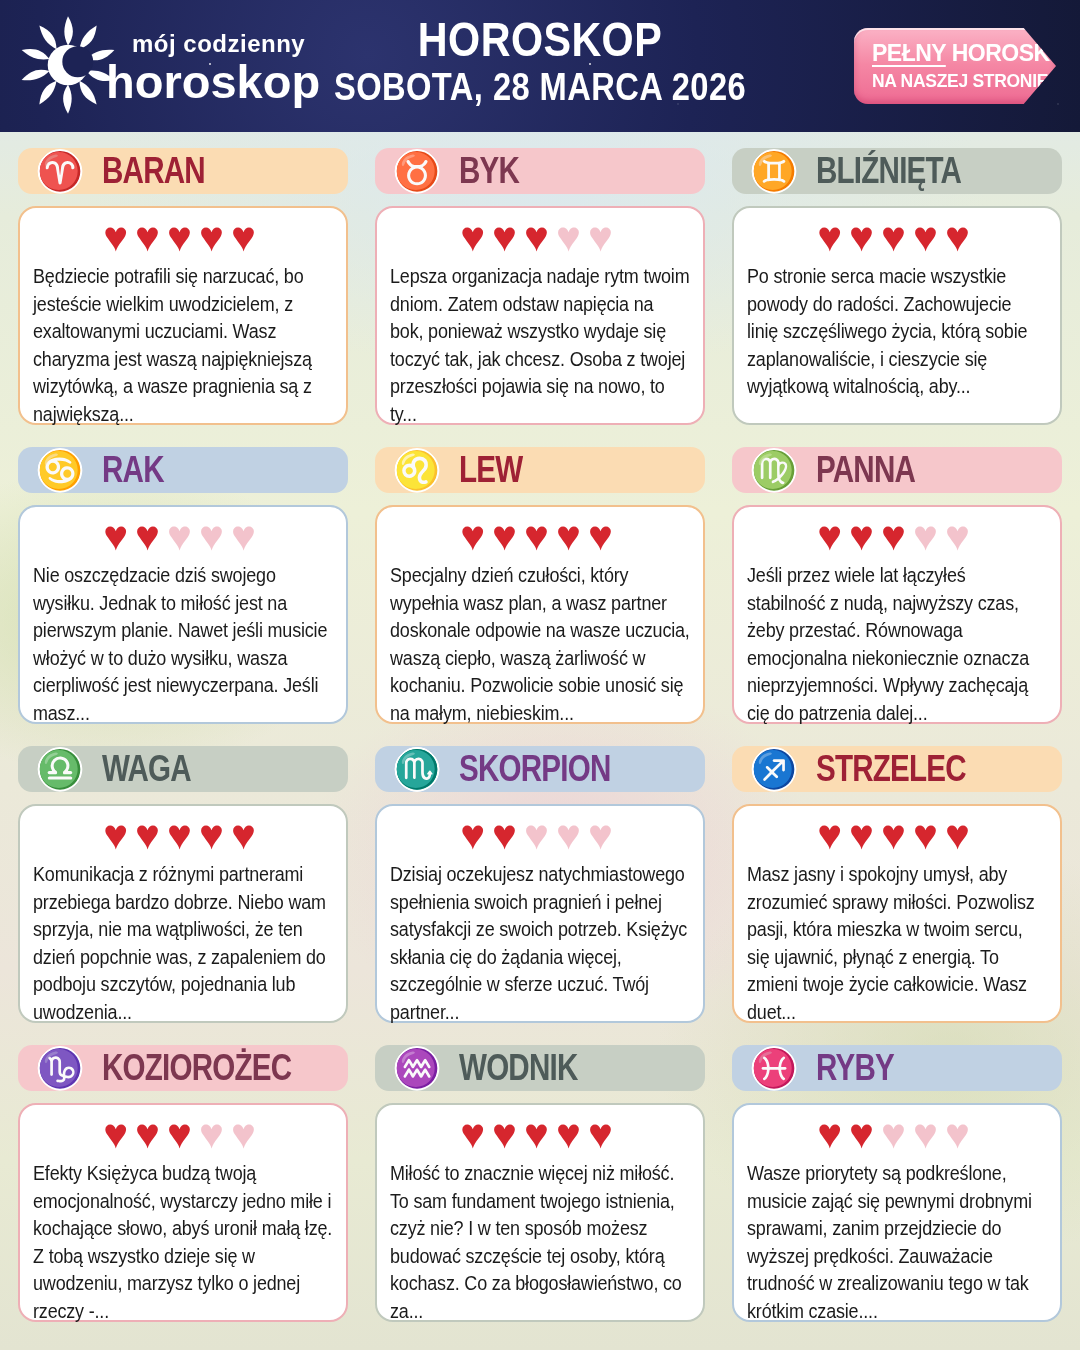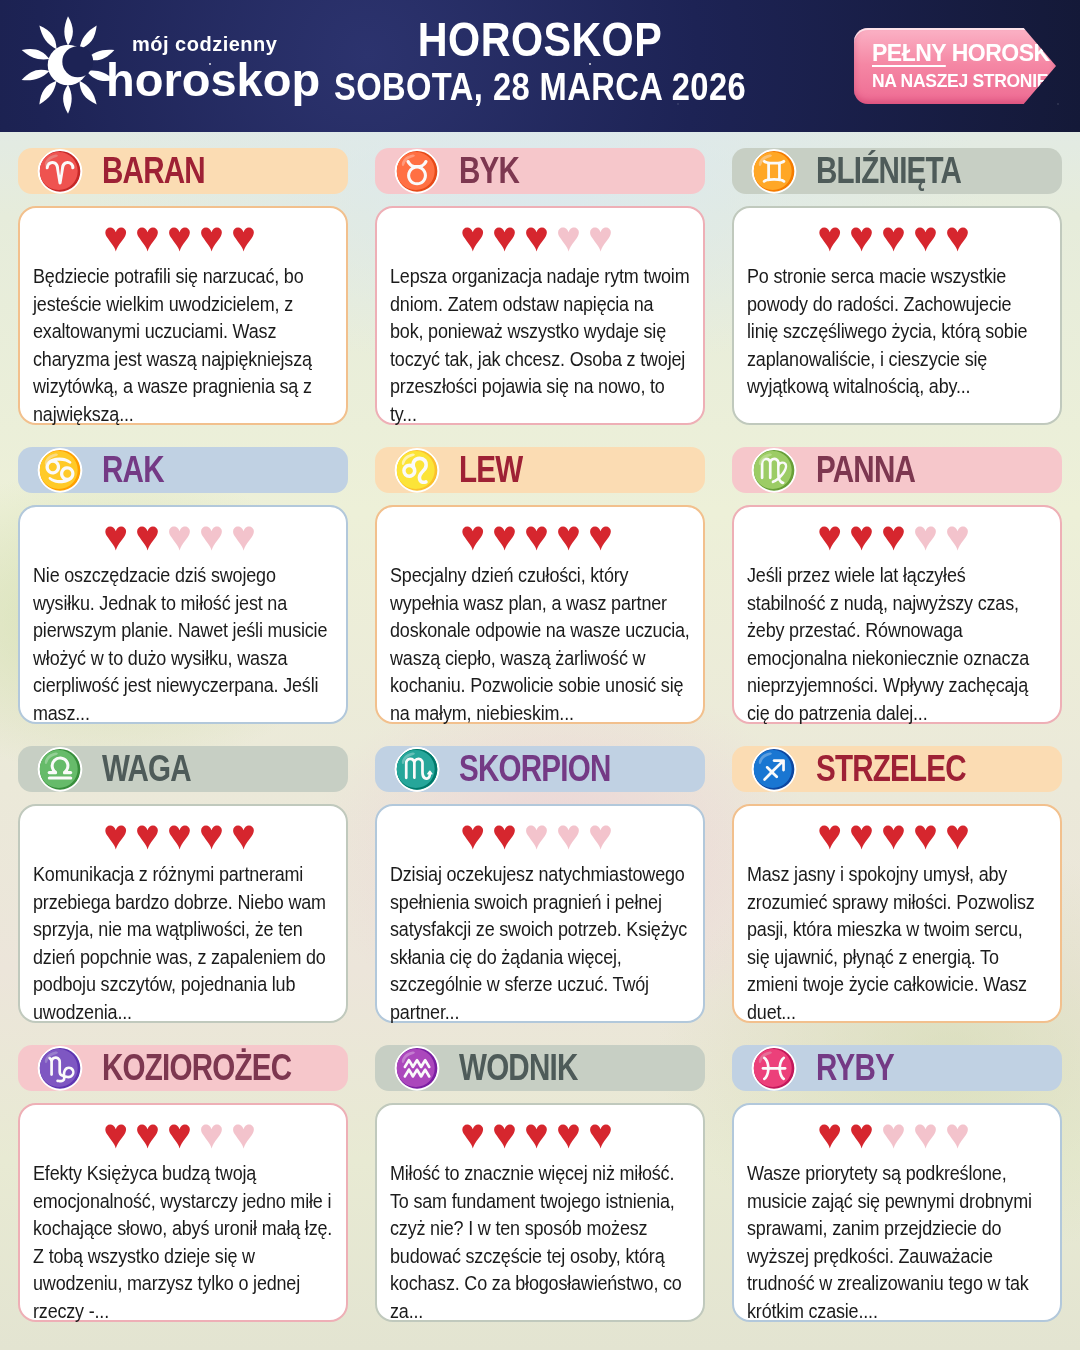--- a/index.html
+++ b/index.html
@@ -21,21 +21,21 @@
       radial-gradient(circle 1.4px at 210px 64px, rgba(255,255,255,.7) 50%, transparent 55%),
       radial-gradient(circle 1px at 330px 22px, rgba(255,255,255,.85) 50%, transparent 55%),
       radial-gradient(circle 1.3px at 298px 104px, rgba(255,255,255,.75) 50%, transparent 55%),
       radial-gradient(circle at 34% 42%, #2c336e 0%, #1d2355 46%, #141938 100%);
     background-size:380px 132px,380px 132px,380px 132px,380px 132px,380px 132px,100% 100%;
     background-repeat:repeat,repeat,repeat,repeat,repeat,no-repeat;
   }
   .logo{position:absolute;left:16px;top:6px;display:flex;align-items:center;color:#fff;}
   .sun{width:104px;height:118px;}
   .logo-text{margin-left:-14px;margin-top:6px;line-height:1;}
-  .logo-top{font-size:20px;font-weight:bold;letter-spacing:.5px;margin-left:26px;}
+  .logo-top{font-size:24px;font-weight:bold;letter-spacing:.5px;margin-left:26px;}
   .logo-bottom{font-size:47px;font-weight:bold;letter-spacing:0;margin-top:2px;}
   .bar-center{position:absolute;left:50%;top:14px;transform:translateX(-50%) scaleX(.86);
     text-align:center;color:#fff;white-space:nowrap;}
   .bar-title{font-size:48px;font-weight:bold;letter-spacing:.5px;line-height:1.08;}
   .bar-subtitle{font-size:38px;font-weight:bold;letter-spacing:.5px;line-height:1.15;}
   .cta{position:absolute;right:24px;top:28px;width:202px;height:76px;cursor:pointer;
     clip-path:polygon(0 0,84% 0,100% 50%,84% 100%,0 100%);
     border-radius:14px;
     background:linear-gradient(180deg,#fbb3c6 0%,#f587a4 48%,#ee6b93 100%);
     box-shadow:inset 0 2px 0 rgba(255,255,255,.65), inset 0 -3px 6px rgba(180,30,80,.35);

